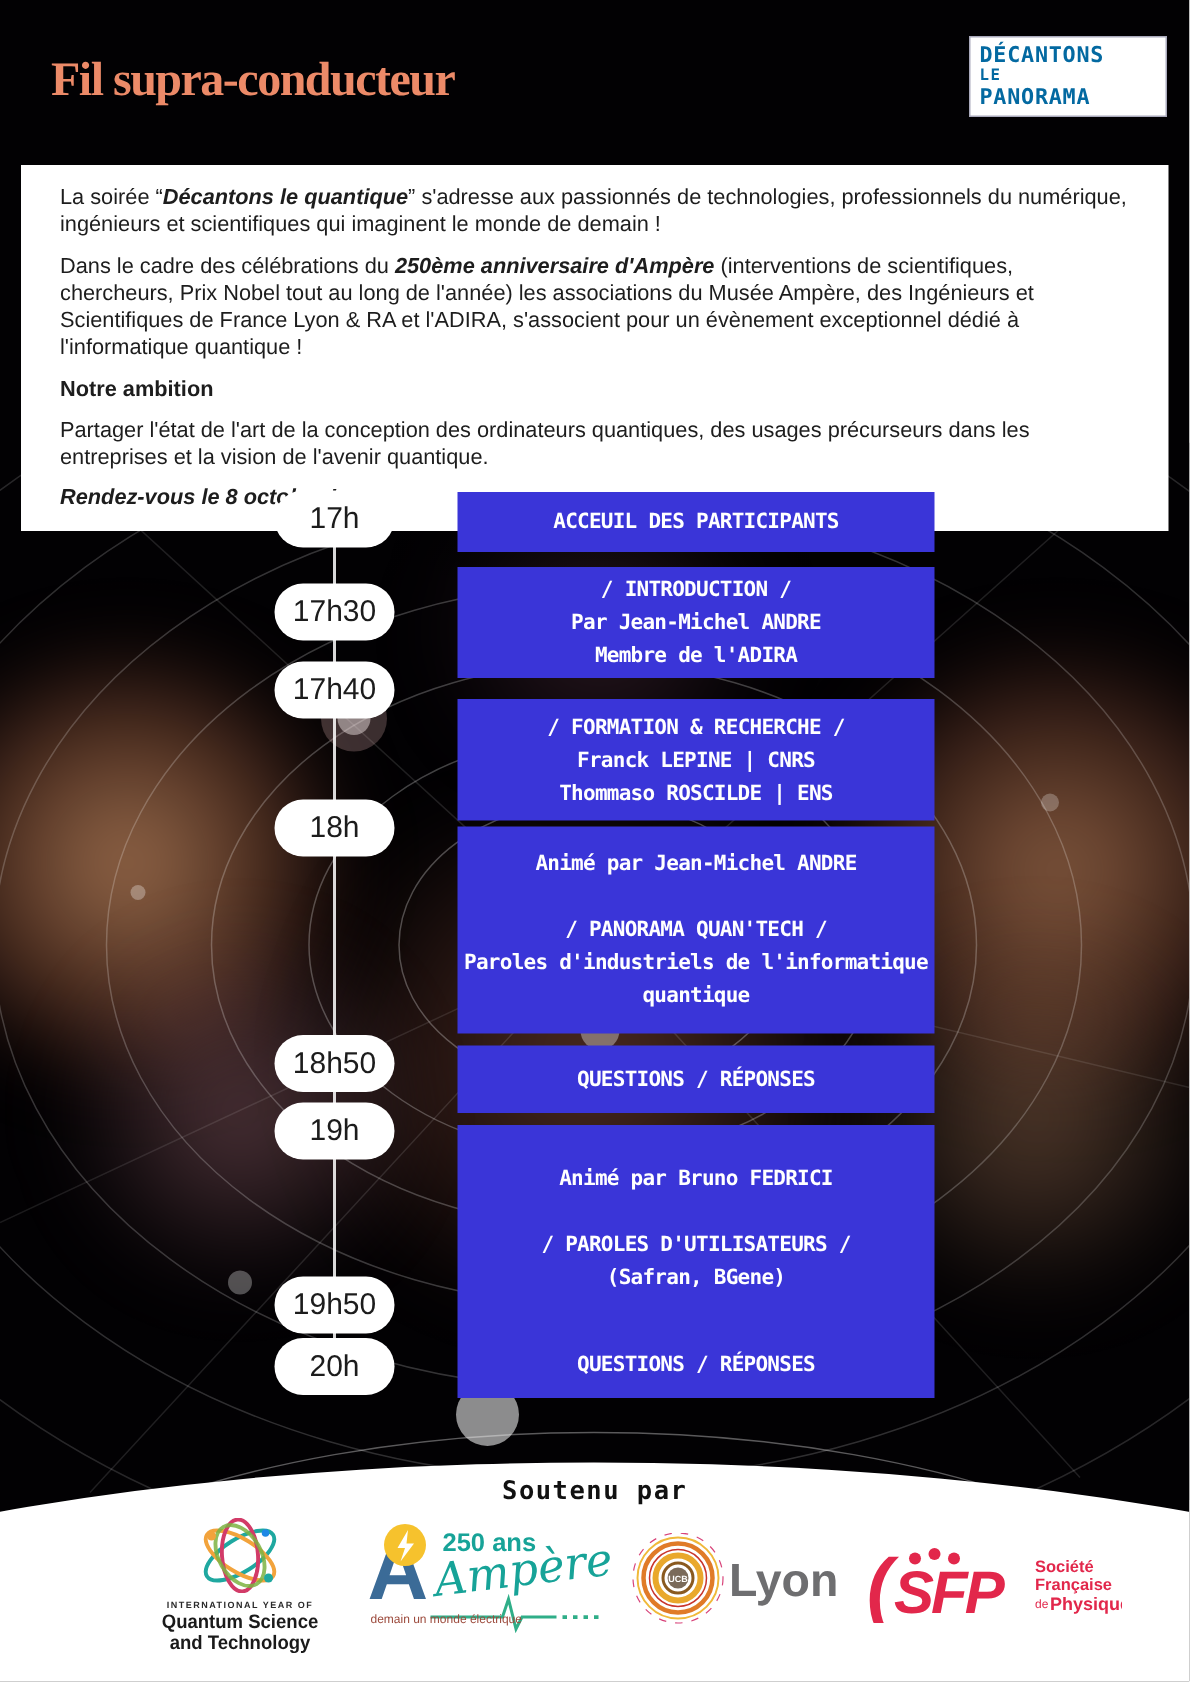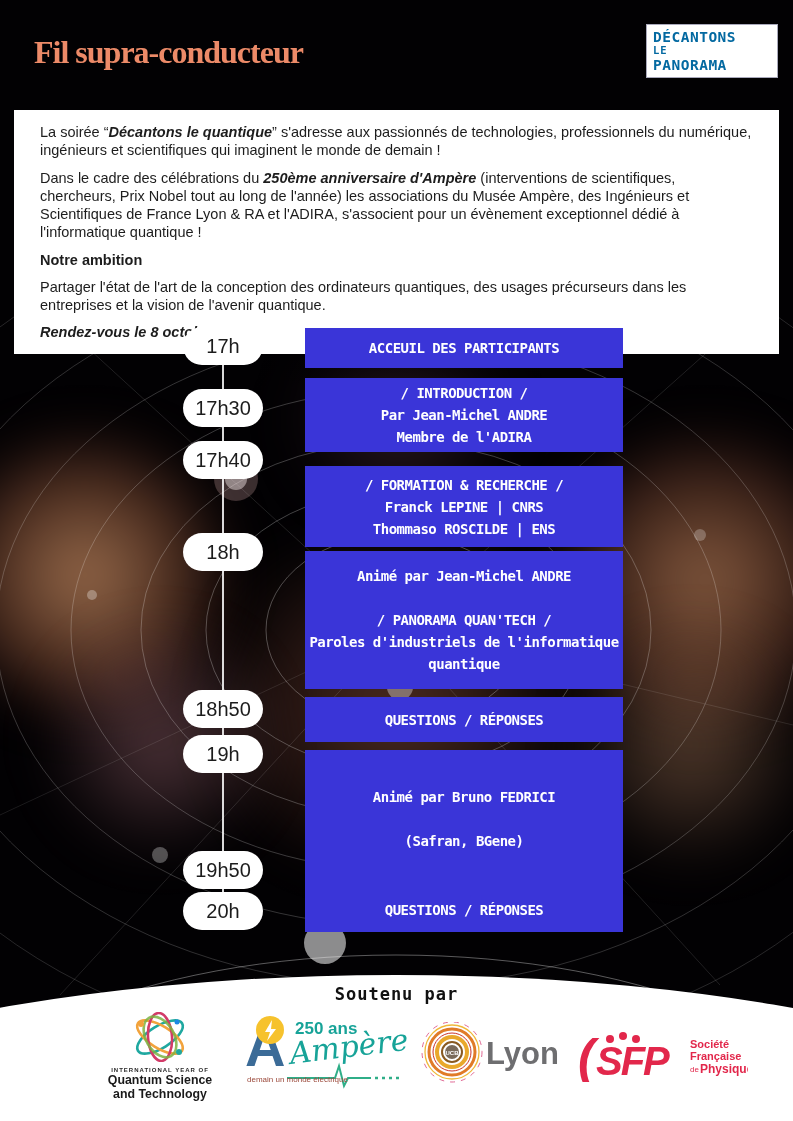--- a/index.html
+++ b/index.html
@@ -160,20 +160,21 @@
     <div class="bline"></div>
     <div class="bline">/ PANORAMA QUAN'TECH /</div>
     <div class="bline">Paroles d'industriels de l'informatique quantique</div>
   </div>
   <div class="sbox" style="top:697px;height:45px">
     <div class="bline">QUESTIONS / RÉPONSES</div>
   </div>
   <div class="sbox" style="top:750px;height:138px">
     <div class="bline">Animé par Bruno FEDRICI</div>
     <div class="bline"></div>
+    <div class="bline">/ PAROLES D'UTILISATEURS /</div>
     <div class="bline">(Safran, BGene)</div>
   </div>
   <div class="sbox" style="top:888px;height:44px">
     <div class="bline">QUESTIONS / RÉPONSES</div>
   </div>
 
   <div class="white-ellipse"></div>
   <div class="soutenu">Soutenu par</div>
 
   <div class="slogo logo-iyq">

